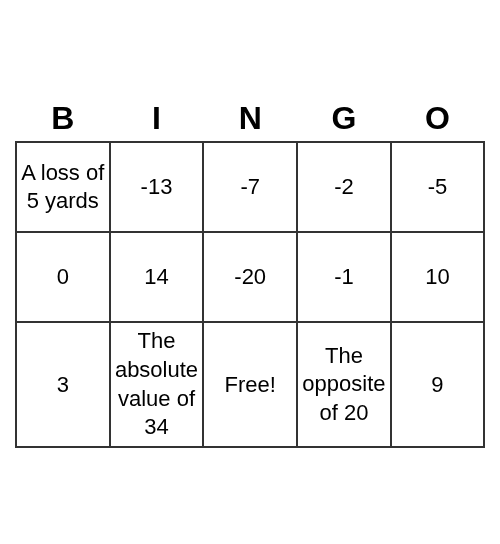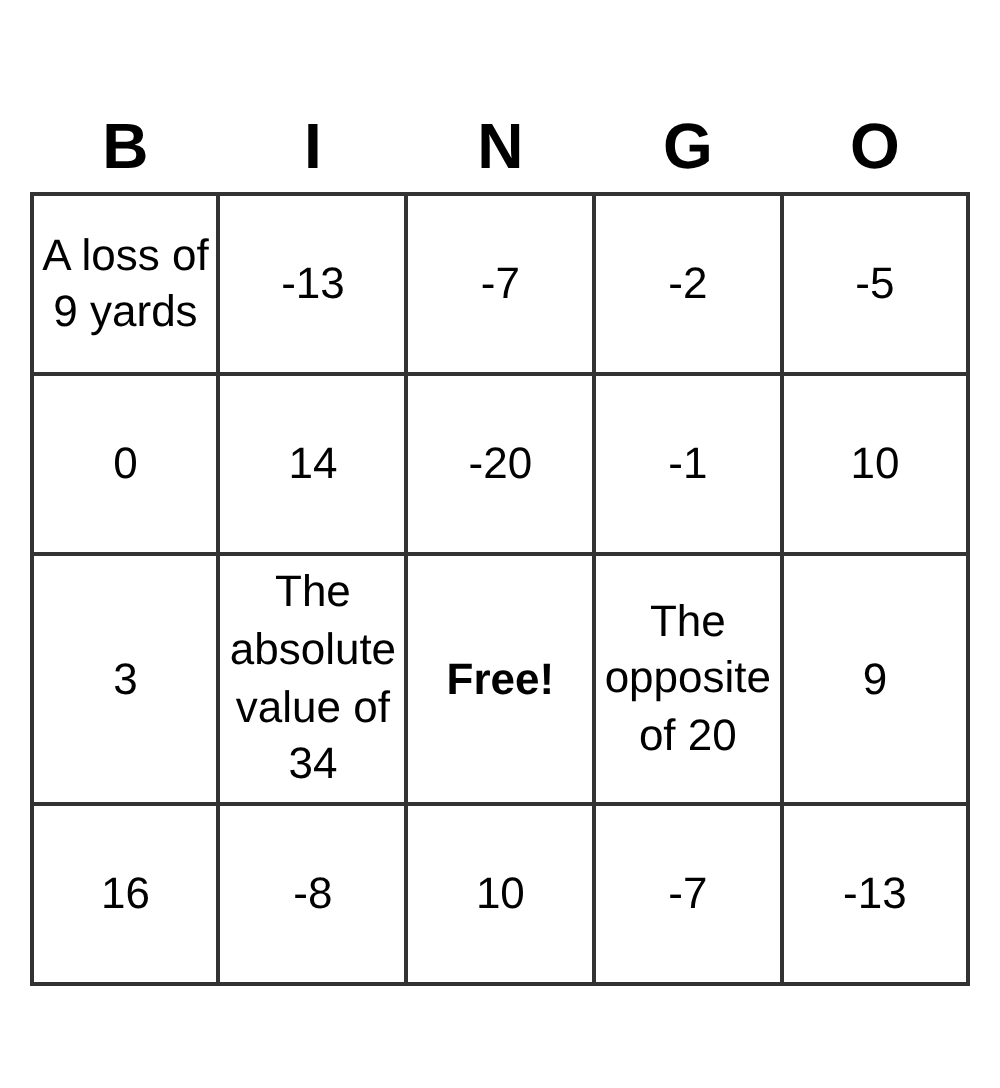--- a/index.html
+++ b/index.html
@@ -41,59 +41,52 @@
       color: #000;
     }
 
     .cell-small {
       font-size: 14px;
       line-height: 1.3;
     }
 
     .cell-free {
       font-size: 24px;
-      font-weight: bold;
+      font-weight: normal;
     }
   </style>
 </head>
 <body>
 
 <table class="bingo-card">
   <thead>
     <tr id="header-row">
     <th>B</th>
         <th>I</th>
         <th>N</th>
         <th>G</th>
         <th>O</th>
       </tr>
   </thead>
   <tbody id="bingo-body">
   <tr>
-        <td class="cell-small">A loss of 9 yards</td>
+        <td class="cell-small">A loss of 5 yards</td>
         <td>-13</td>
         <td>-7</td>
         <td>-2</td>
         <td>-5</td>
       </tr>
       <tr>
         <td>0</td>
         <td>14</td>
         <td>-20</td>
         <td>-1</td>
         <td>10</td>
       </tr>
       <tr>
         <td>3</td>
         <td class="cell-small">The absolute value of 34</td>
         <td class="cell-free">Free!</td>
         <td class="cell-small">The opposite of 20</td>
         <td>9</td>
       </tr>
-      <tr>
-        <td>16</td>
-        <td>-8</td>
-        <td>10</td>
-        <td>-7</td>
-        <td>-13</td>
-      </tr>
     </tbody>
 </table>
 
 </body></html>

